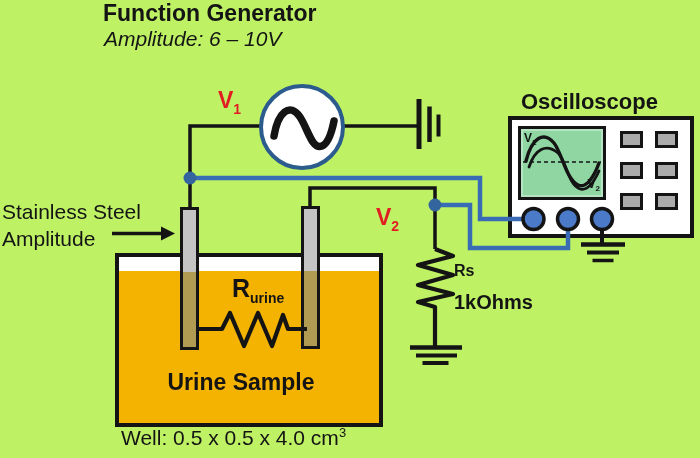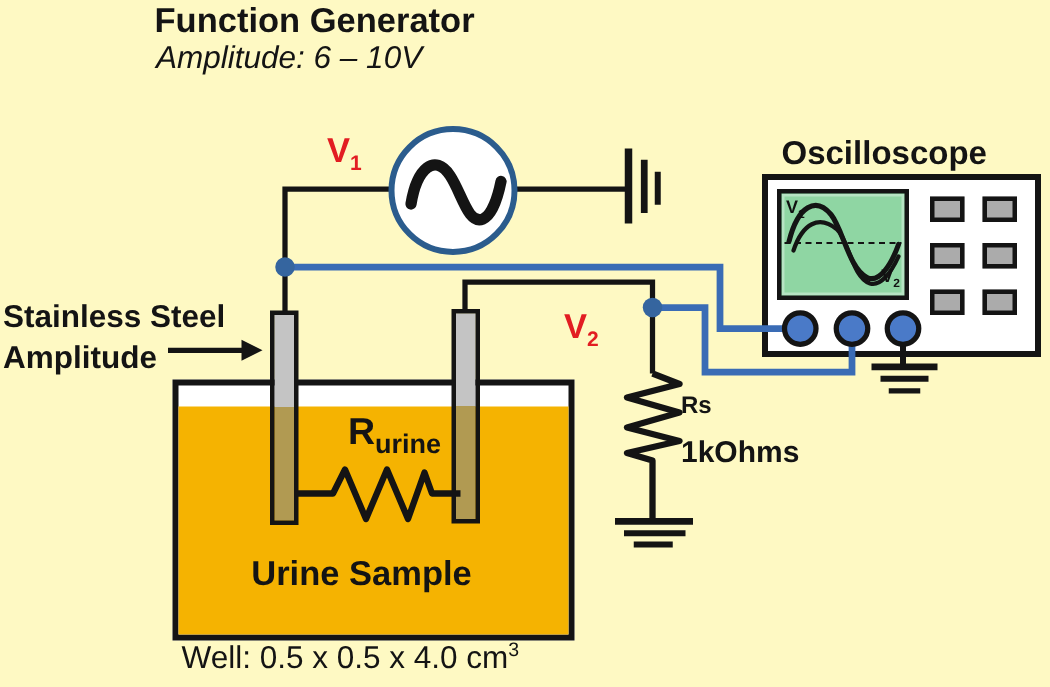--- a/index.html
+++ b/index.html
@@ -1,41 +1,41 @@
 <!DOCTYPE html>
 <html><head>
 <meta charset="utf-8">
 <style>
   html,body{margin:0;padding:0;background:#fff;}
-  .stage{position:relative;width:700px;height:458px;background:#fef9c3;overflow:hidden;
+  .stage{position:relative;width:700px;height:458px;background:#bef264;overflow:hidden;
          font-family:"Liberation Sans", sans-serif;color:#141414;}
   .t{position:absolute;white-space:nowrap;}
   .fg-title{left:103px;top:0px;font-size:23px;font-weight:bold;}
   .fg-line1{left:104px;top:27px;font-size:21px;font-style:italic;}
   .fg-line2{left:104px;top:54px;font-size:21px;font-style:italic;}
   .osc-title{left:521px;top:77px;font-size:22px;font-weight:bold;margin-top:12px;}
   .vlabel{font-size:23px;font-weight:bold;color:#e21d22;}
   .vlabel sub{font-size:14px;font-weight:bold;}
   .osc-box{position:absolute;left:508px;top:116px;width:178px;height:114px;
            border:4px solid #141414;background:#fff;}
   .osc-screen{position:absolute;left:6px;top:6px;width:82px;height:68px;
               border:3px solid #141414;background:#8fd6a3;
               box-shadow:inset 0 0 0 2px rgba(255,255,255,0.35);}
   .scr-lbl{position:absolute;font-size:12px;font-weight:bold;color:#111;line-height:12px;}
   .scr-lbl sub{font-size:8px;}
   .scr-v1{left:3px;top:3px;}
   .scr-v2{right:3px;bottom:2px;}
   .osc-btn{position:absolute;width:17px;height:11px;border:3px solid #141414;background:#ababab;}
-  .ss-line{font-size:21px;font-weight:bold;}
+  .ss-line{font-size:21px;font-weight:normal;}
   .well-label{left:121px;top:425px;font-size:21px;font-weight:normal;}
   .well-label sup{font-size:13px;}
   .rs-name{left:454px;top:262px;font-size:16px;font-weight:bold;}
   .rs-value{left:454px;top:291px;font-size:20px;font-weight:bold;}
   .rurine{left:232px;top:274px;font-size:25px;font-weight:bold;}
-  .rurine sub{font-size:18px;font-weight:bold;}
+  .rurine sub{font-size:14px;font-weight:bold;}
   .container-box{position:absolute;left:115px;top:253px;width:260px;height:166px;
                  border:4px solid #141414;background:#fff;z-index:1;}
   .liquid{position:absolute;left:0;right:0;bottom:0;top:14px;background:#f5b301;}
   .electrode{position:absolute;width:13px;height:137px;border:3px solid #141414;z-index:2;
              background:linear-gradient(#c4c4c4 0 45%, #b19a52 45% 100%);}
   .urine-label{left:115px;top:369px;width:252px;text-align:center;font-size:23px;font-weight:bold;z-index:6;}
   svg.overlay{position:absolute;left:0;top:0;z-index:5;pointer-events:none;}
   .z6{z-index:6;}
 </style>
 </head>

